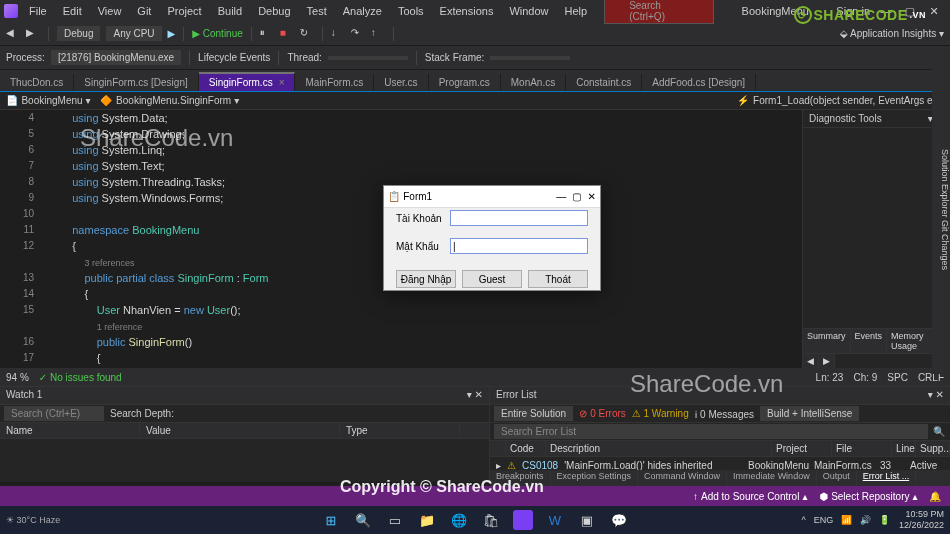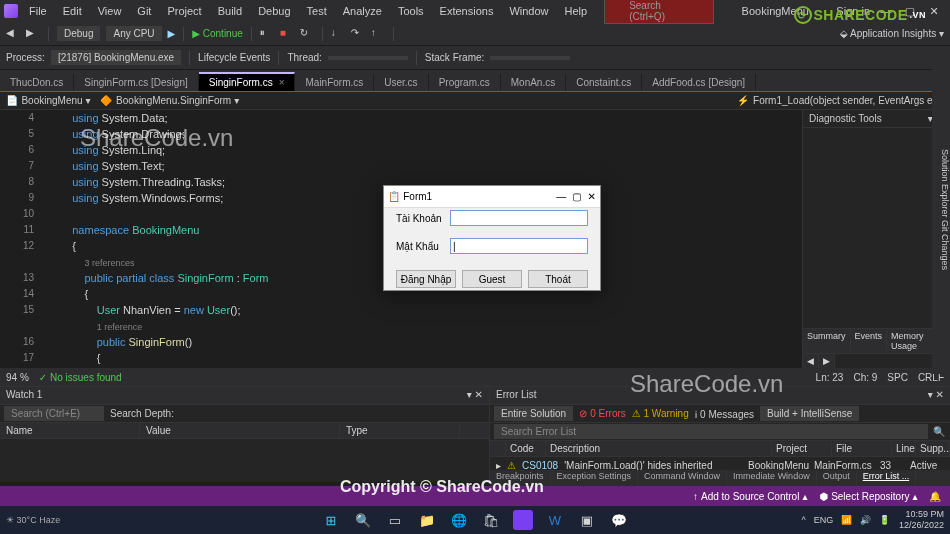--- a/index.html
+++ b/index.html
@@ -19,21 +19,21 @@
 .toolbar { height: 24px; background: #2d2d30; border-bottom: 1px solid #1a1a1a; display: flex; align-items: center; padding: 0 6px; gap: 6px; font-size: 10px; color: #ccc; }
 .toolbar .sep { width: 1px; height: 14px; background: #444; margin: 0 2px; }
 .dropdown { background: #3c3c3c; border: 1px solid #3c3c3c; padding: 1px 6px; font-size: 10px; color: #ccc; }
 .run-btn { color: #9cdcfe; }
 .continue-btn { color: #4ec94e; }
 .tb-icon { width: 14px; height: 14px; display: inline-block; color: #ccc; }
 
 
 .doc-tabs { height: 22px; background: #2d2d30; display: flex; align-items: flex-end; border-bottom: 1px solid #007acc; }
 .tab { padding: 3px 10px; font-size: 10px; color: #aaa; background: #2d2d30; border-right: 1px solid #1e1e1e; cursor: pointer; }
-.tab.active { background: #000000; color: #fff; border-top: 2px solid #c4b5fd; }
+.tab.active { background: #4c1d95; color: #fff; border-top: 2px solid #737373; }
 .tab .close { margin-left: 6px; color: #888; }
 
 
 .nav-bar { height: 18px; background: #252526; display: flex; align-items: center; font-size: 10px; color: #ccc; padding: 0 6px; gap: 10px; border-bottom: 1px solid #333; }
 .nav-bar .seg { display: flex; align-items: center; gap: 3px; }
 .editor { flex: 1; background: #1e1e1e; font-family: Consolas, monospace; font-size: 11px; display: flex; overflow: hidden; position: relative; }
 .gutter { width: 42px; background: #1e1e1e; color: #858585; text-align: right; padding-right: 8px; line-height: 16px; font-size: 10px; }
 .gutter .ln { height: 16px; }
 .margin { width: 18px; background: #1e1e1e; }
 .code { flex: 1; line-height: 16px; white-space: pre; color: #d4d4d4; }

